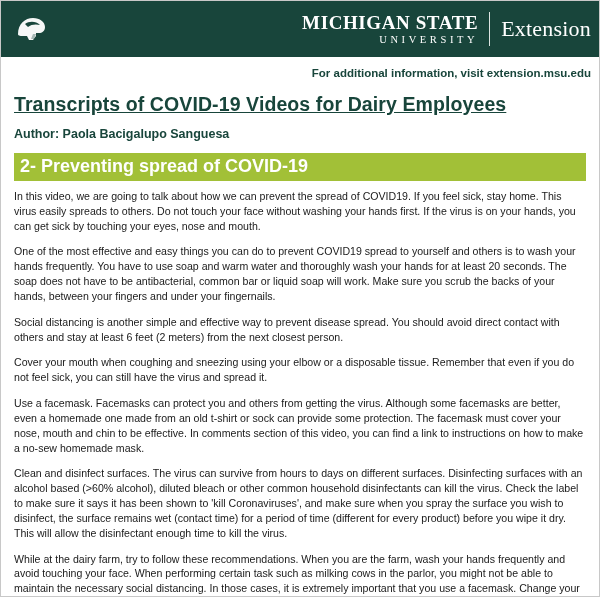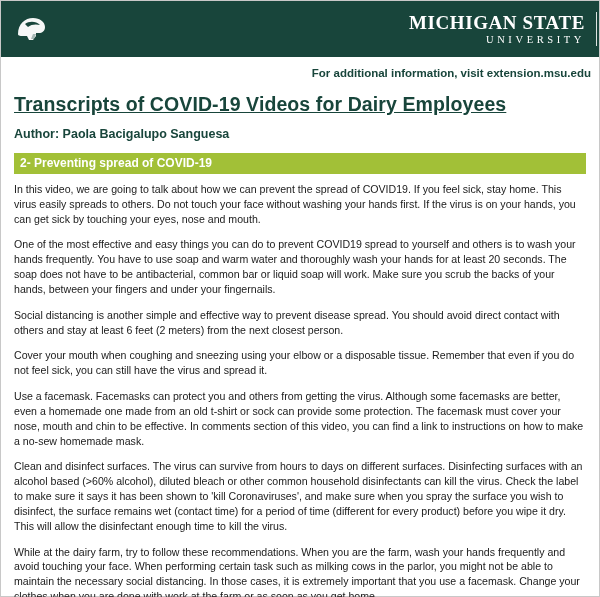--- a/index.html
+++ b/index.html
@@ -23,21 +23,21 @@
     background: #ffffff;
   }
   
   .header-band {
     position: relative;
     height: 56px;
     background: #18453b;
     display: flex;
     align-items: center;
     justify-content: flex-end;
-    padding-right: 2px;
+    padding-right: 8px;
     box-sizing: border-box;
   }
   .msu-logo-mark {
     position: absolute;
     left: 10px;
     top: 8px;
     width: 40px;
     height: 40px;
     display: flex;
     align-items: center;
@@ -101,21 +101,21 @@
   .doc-author {
     margin: 11px 0 12px 0;
     font-size: 12.5px;
     font-weight: bold;
     color: #18453b;
   }
   .section-bar {
     margin: 11px 0 0 0;
     background: #a2c037;
     color: #ffffff;
-    font-size: 12px;
+    font-size: 18px;
     font-weight: bold;
     padding: 3px 20px 4px 6px;
     box-sizing: border-box;
   }
   
   .body-copy {
     margin-top: 8px;
   }
   .body-copy p {
     margin: 0 0 11px 0;
@@ -141,20 +141,21 @@
         <path d="M21 24 L24 24 L22 29 L19 29 Z" fill="#18453b" opacity="0.35"></path>
       </svg>
     </div>
 
     <div class="brand-lockup">
       <div class="brand-left">
         <div class="brand-msu">MICHIGAN STATE</div>
         <div class="brand-univ">UNIVERSITY</div>
       </div>
       <div class="brand-divider"></div>
+      <div class="brand-ext">Extension</div>
     </div>
   </div>
 
   <div class="subheader">For additional information, visit extension.msu.edu</div>
 
   <div class="content">
     <h1 class="doc-title">Transcripts of COVID-19 Videos for Dairy Employees</h1>
     <div class="doc-author">Author: Paola Bacigalupo Sanguesa</div>
     <div class="section-bar">2- Preventing spread of COVID-19</div>
 

